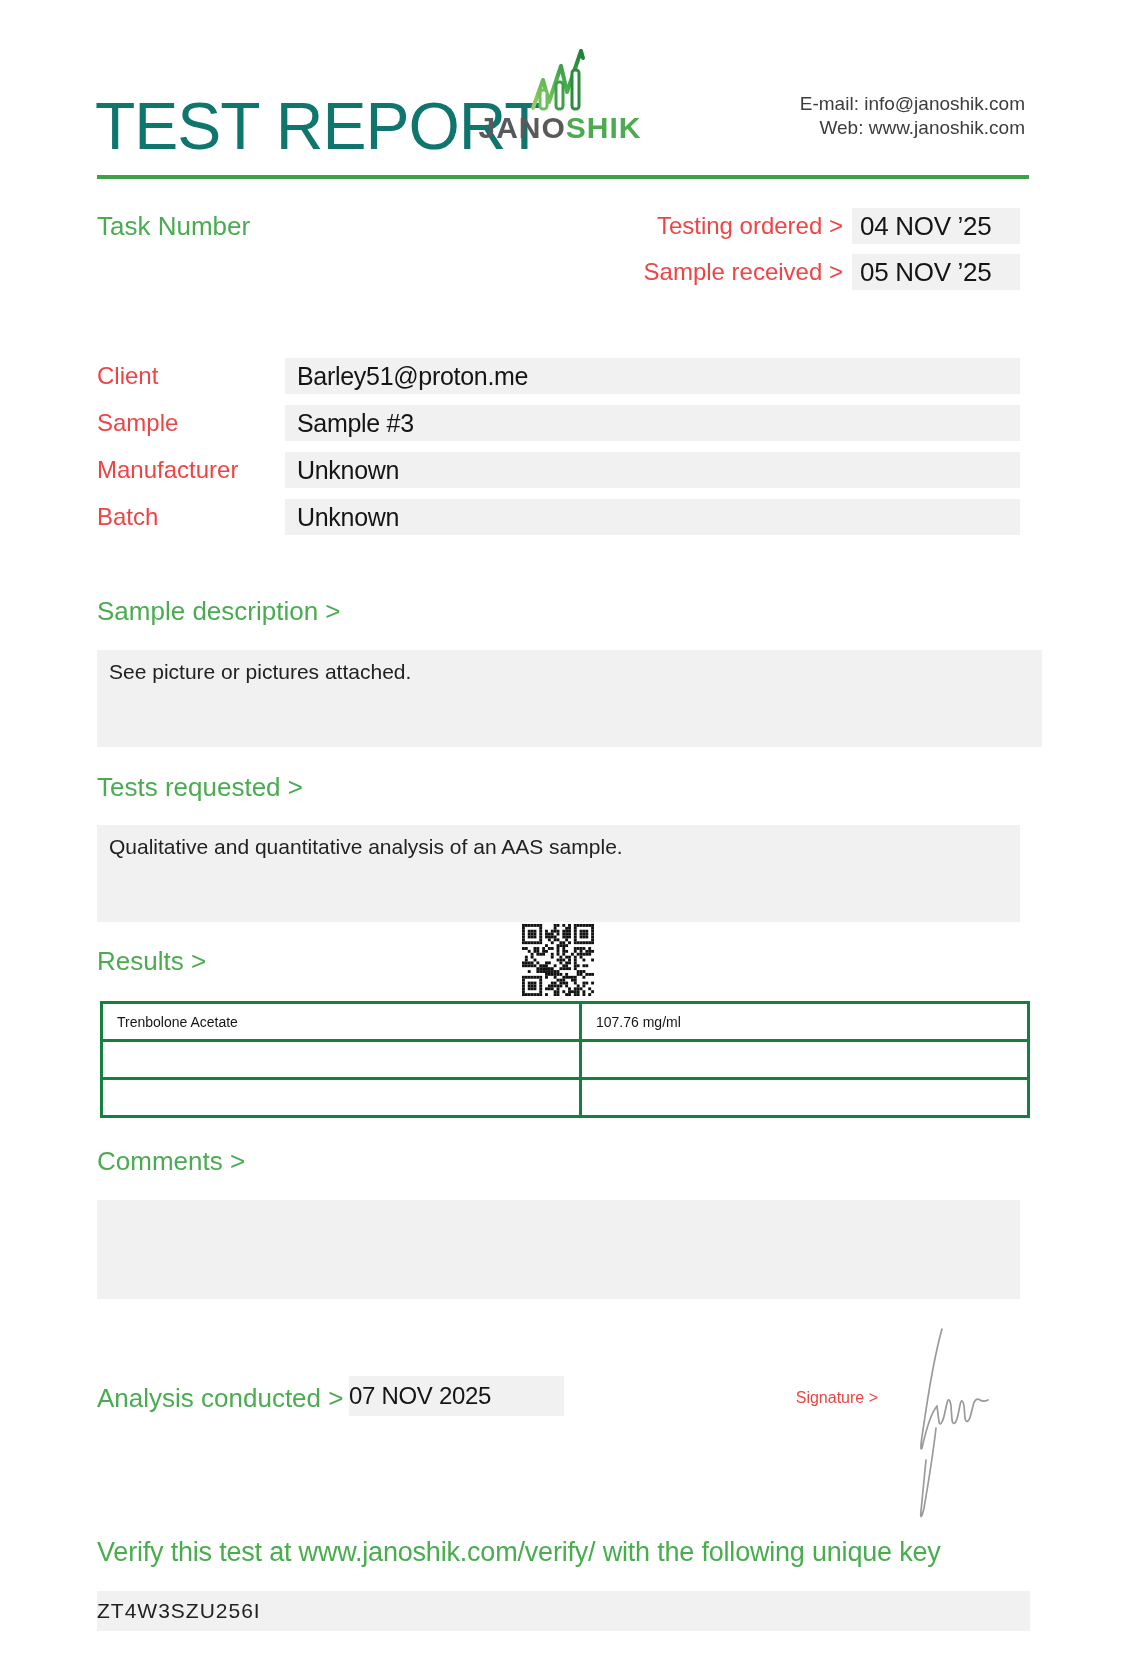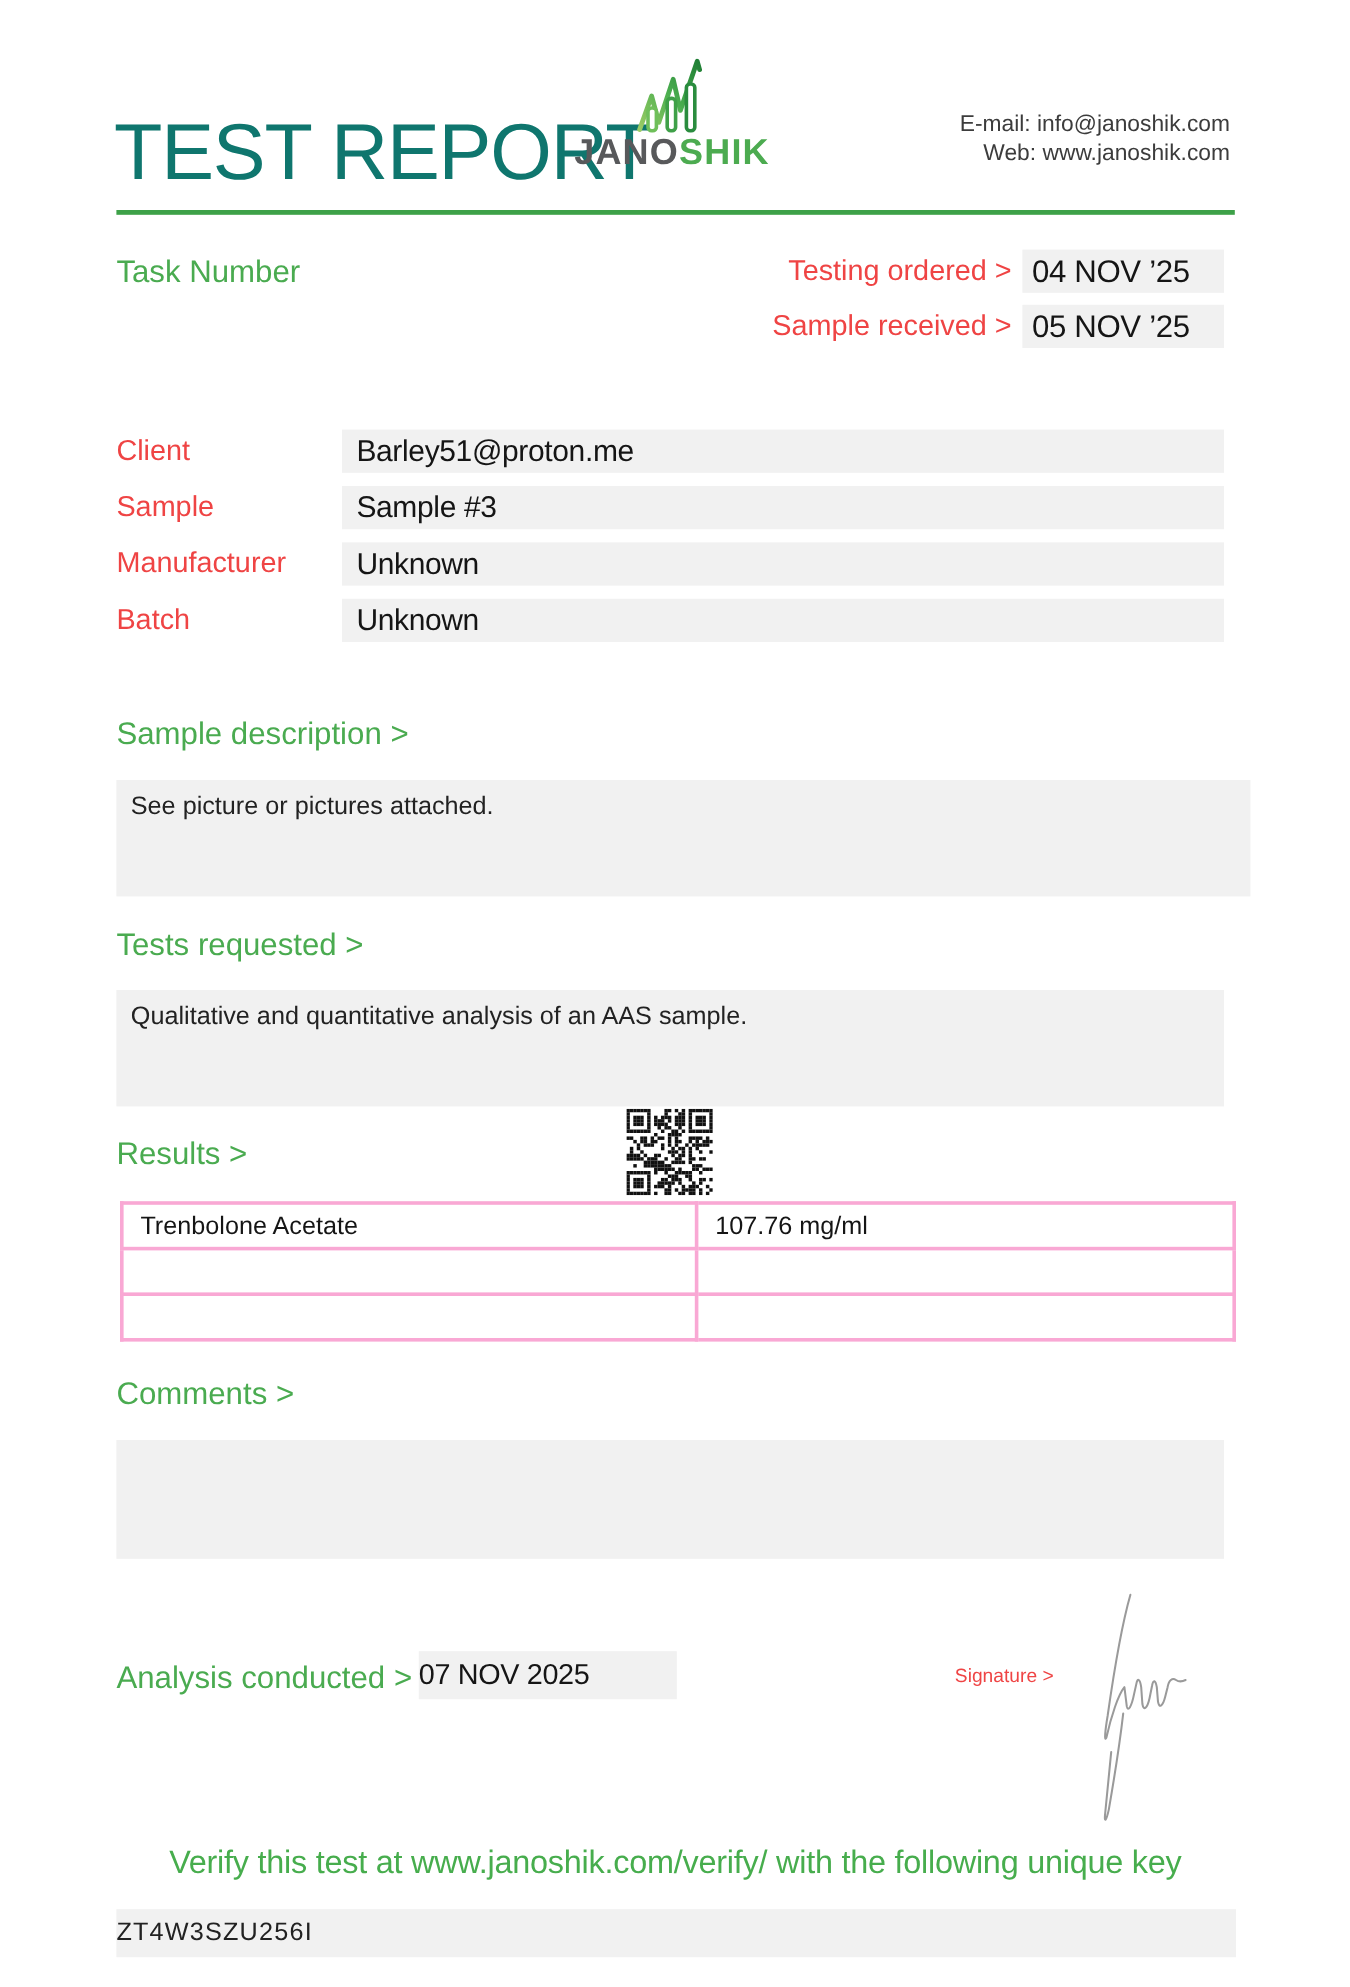--- a/index.html
+++ b/index.html
@@ -39,33 +39,33 @@
   .boxtext{font-size:21px;color:#222;padding:10px 0 0 12px;}
   .desc-heading{left:97px;top:596px;}
   .desc-box{left:97px;top:650px;width:945px;height:97px;}
   .tests-heading{left:97px;top:772px;}
   .tests-box{left:97px;top:825px;width:923px;height:97px;}
 
   .qr{left:522px;top:924px;width:72px;height:72px;}
   .results-heading{left:97px;top:946px;}
 
   .results-table{left:100px;top:1001px;width:930px;border-collapse:collapse;}
-  .results-table td{border:3px solid #f9a8d4;height:35px;font-size:21px;padding:0 0 0 14px;color:#151515;}
+  .results-table td{border:3px solid #15803d;height:35px;font-size:14px;padding:0 0 0 14px;color:#151515;}
   .results-table td.c1{width:462px;}
 
   .comments-heading{left:97px;top:1146px;}
   .comments-box{left:97px;top:1200px;width:923px;height:99px;}
 
   .sig-svg{left:840px;top:1240px;width:200px;height:300px;}
   .analysis-label{left:97px;top:1378px;font-size:26px;line-height:40px;}
   .analysis-box{left:349px;top:1376px;width:215px;height:40px;}
   .analysis-box .val{display:block;font-size:24px;line-height:40px;border-radius:10px;}
   .signature-label{left:700px;top:1378px;width:178px;text-align:right;font-size:16px;line-height:40px;}
 
-  .verify-line{left:97px;top:1537px;font-size:27px;letter-spacing:-0.2px;color:#47ad4d;white-space:nowrap;margin-left:44px;}
+  .verify-line{left:97px;top:1537px;font-size:27px;letter-spacing:-0.2px;color:#47ad4d;white-space:nowrap;}
   .key-box{left:97px;top:1591px;width:933px;height:40px;text-align:left;}
   .key-box .key{font-size:21px;line-height:40px;letter-spacing:1px;color:#222;}
 </style>
 </head>
 <body>
 
 <div class="page">
 
   <div class="abs title">TEST REPORT</div>
 

